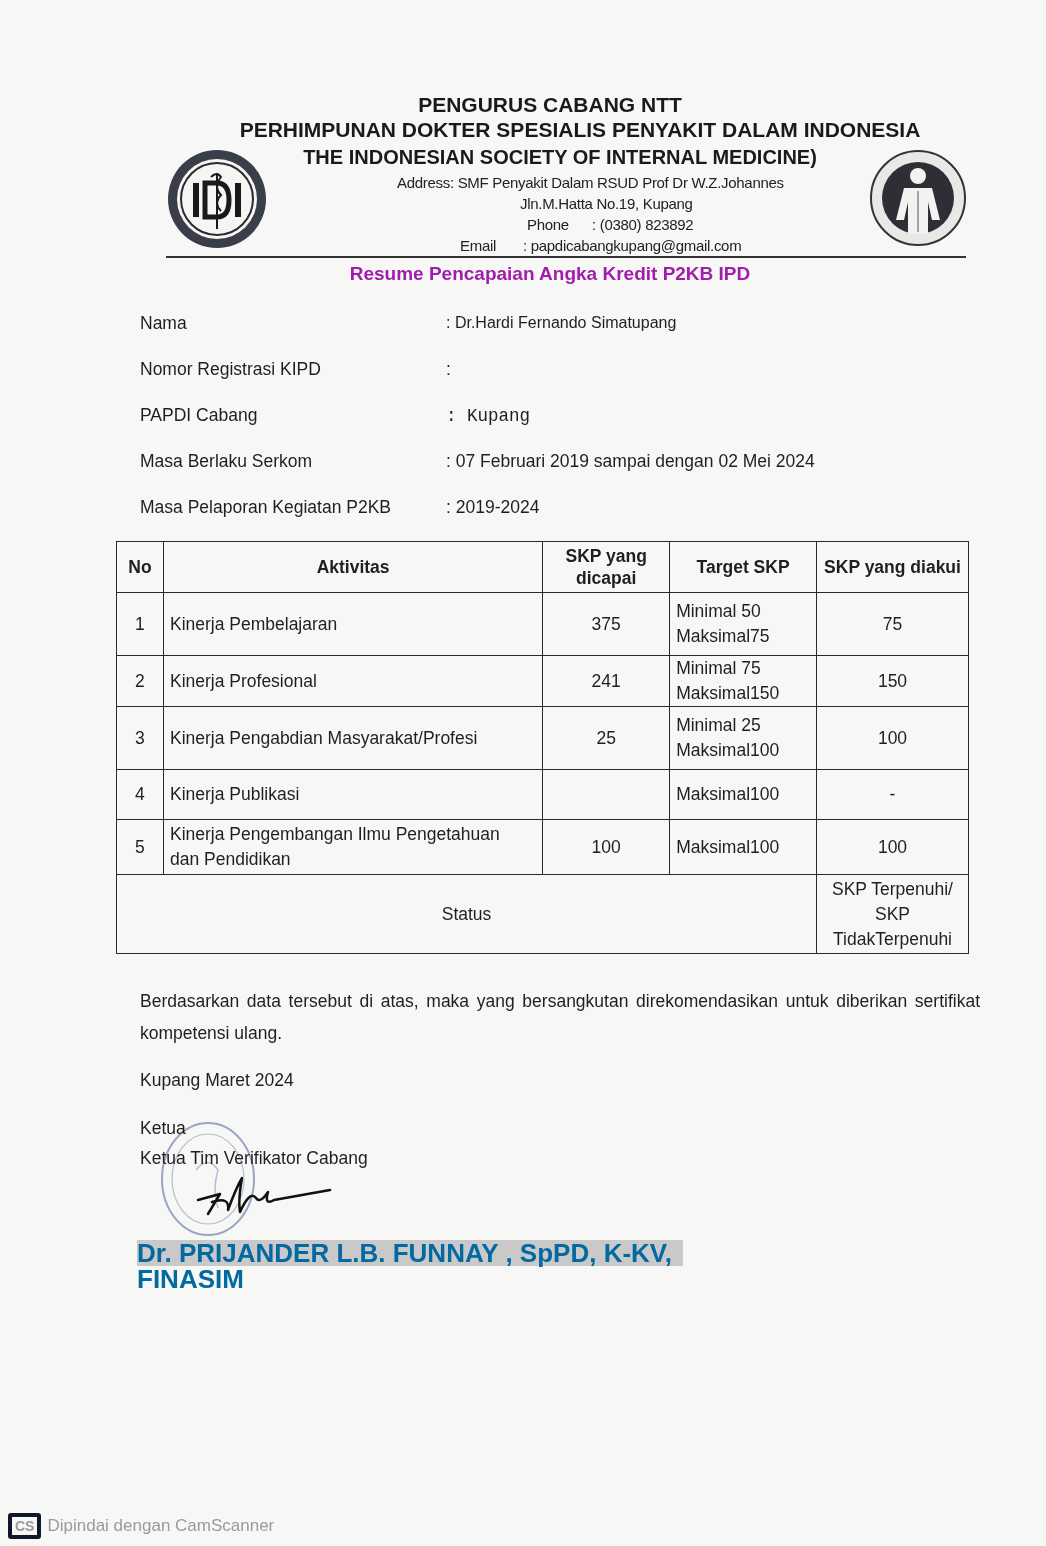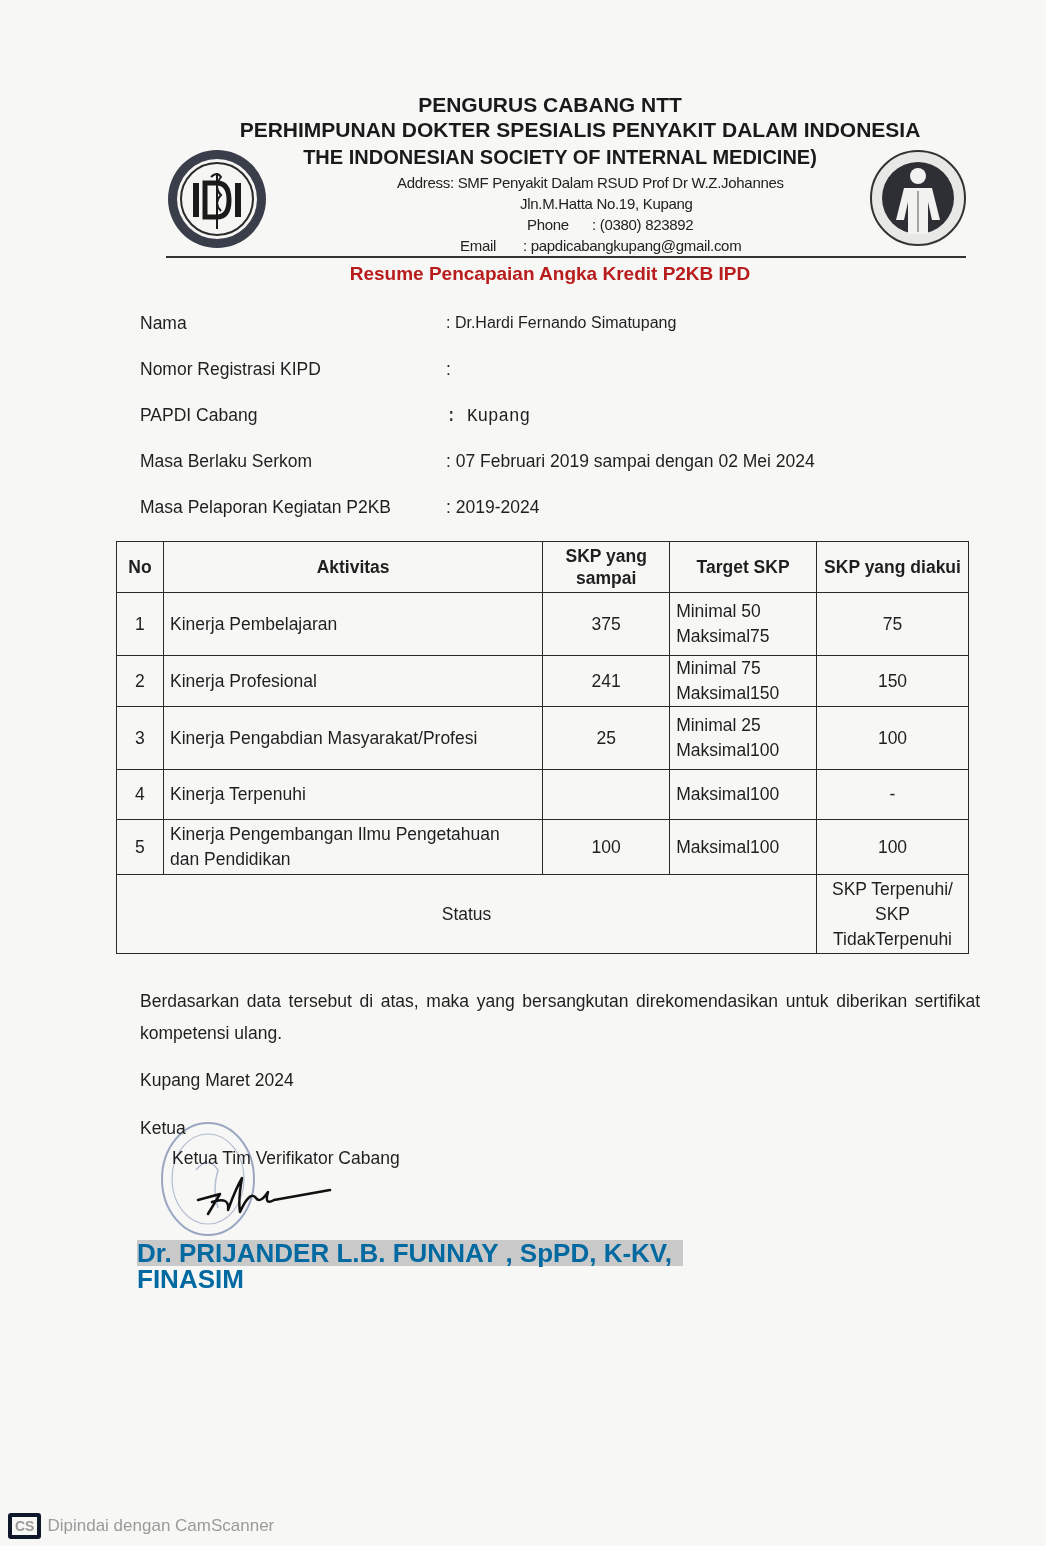--- a/index.html
+++ b/index.html
@@ -11,21 +11,21 @@
   .abs { position: absolute; }
   
   .hdr-line { position: absolute; left: 0; width: 100%; text-align: center; font-weight: bold; color: #1a1a1a; }
   .h1 { top: 93px; left: 250px; width: 600px; font-size: 21px; }
   .h2 { top: 118px; left: 160px; width: 840px; font-size: 21px; }
   .h3 { top: 146px; left: 200px; width: 720px; font-size: 20px; }
   .addr { position: absolute; font-size: 15px; color: #222; letter-spacing: -0.3px; }
   .logo-left { left: 165px; top: 147px; width: 104px; height: 104px; }
   .logo-right { left: 868px; top: 146px; width: 100px; height: 104px; }
   .hr { left: 166px; top: 256px; width: 800px; height: 2px; background: #333; }
-  .doc-title { top: 263px; left: 300px; width: 500px; text-align: center; font-size: 19px; font-weight: bold; color: #b91c1c; }
+  .doc-title { top: 263px; left: 300px; width: 500px; text-align: center; font-size: 19px; font-weight: bold; color: #a21caf; }
   
   .info-label { position: absolute; left: 140px; font-size: 17.5px; color: #1f1f1f; }
   .info-value { position: absolute; left: 446px; font-size: 17.5px; color: #1f1f1f; }
   .bold { font-weight: normal; }
   
   table.t {
     position: absolute; left: 116px; top: 541px; width: 853px;
     border-collapse: collapse; font-size: 17.5px; color: #1f1f1f;
   }
   table.t td, table.t th { border: 1.5px solid #2a2a2a; padding: 0 6px; vertical-align: middle; }
@@ -99,21 +99,21 @@
     <col style="width:47px">
       <col style="width:380px">
       <col style="width:127px">
       <col style="width:147px">
       <col style="width:152px">
   </colgroup>
   <tbody>
       <tr style="height:51px">
     <th>No</th>
     <th>Aktivitas</th>
-    <th><span>SKP yang</span><br><span>sampai</span></th>
+    <th><span>SKP yang</span><br><span>dicapai</span></th>
     <th>Target SKP</th>
     <th>SKP yang diakui</th>
   </tr>
   <tr style="height:63px">
     <td class="c">1</td>
     <td class="l">Kinerja Pembelajaran</td>
     <td class="c">375</td>
     <td class="l lh"><span>Minimal 50</span><br><span>Maksimal75</span></td>
     <td class="c">75</td>
   </tr>
@@ -126,21 +126,21 @@
   </tr>
   <tr style="height:63px">
     <td class="c">3</td>
     <td class="l">Kinerja Pengabdian Masyarakat/Profesi</td>
     <td class="c">25</td>
     <td class="l lh"><span>Minimal 25</span><br><span>Maksimal100</span></td>
     <td class="c">100</td>
   </tr>
   <tr style="height:50px">
     <td class="c">4</td>
-    <td class="l">Kinerja Terpenuhi</td>
+    <td class="l">Kinerja Publikasi</td>
     <td class="c"></td>
     <td class="l">Maksimal100</td>
     <td class="c">-</td>
   </tr>
   <tr style="height:55px">
     <td class="c">5</td>
     <td class="l lh"><span>Kinerja Pengembangan Ilmu Pengetahuan</span><br><span>dan Pendidikan</span></td>
     <td class="c">100</td>
     <td class="l">Maksimal100</td>
     <td class="c">100</td>
@@ -156,21 +156,21 @@
 <div class="para" style="top:1064px;">Kupang  Maret 2024</div>
 
 <div class="abs" style="left:158px; top:1120px;">
   <svg width="100" height="118" viewBox="0 0 100 118">
     <ellipse cx="50" cy="59" rx="46" ry="56" fill="none" stroke="#9aa6c2" stroke-width="2"></ellipse>
     <ellipse cx="50" cy="59" rx="36" ry="45" fill="none" stroke="#b3bdd3" stroke-width="1.2"></ellipse>
     <path d="M38 50 Q50 35 60 50 Q54 70 60 88" fill="none" stroke="#b3bdd3" stroke-width="1.5"></path>
   </svg>
 </div>
 <div class="para" style="top:1112px;">Ketua</div>
-<div class="para" style="top:1142px;margin-left:32px;">Ketua Tim Verifikator Cabang</div>
+<div class="para" style="top:1142px;">Ketua Tim Verifikator Cabang</div>
 <div class="abs" style="left:190px; top:1170px;">
   <svg width="150" height="60" viewBox="0 0 150 60">
     <path d="M8 30 L30 24 L18 44 M22 32 Q40 26 38 40 Q46 18 52 8 Q48 30 50 42 Q60 20 66 28 Q70 34 78 22 Q74 36 84 30 L140 20" fill="none" stroke="#111" stroke-width="2.5" stroke-linecap="round" stroke-linejoin="round"></path>
   </svg>
 </div>
 <div class="abs signer">Dr. PRIJANDER L.B. FUNNAY , SpPD, K-KV, FINASIM</div>
 
 <div class="abs footer">
   <span class="cs-badge">CS</span>
   <span>Dipindai dengan CamScanner</span>

